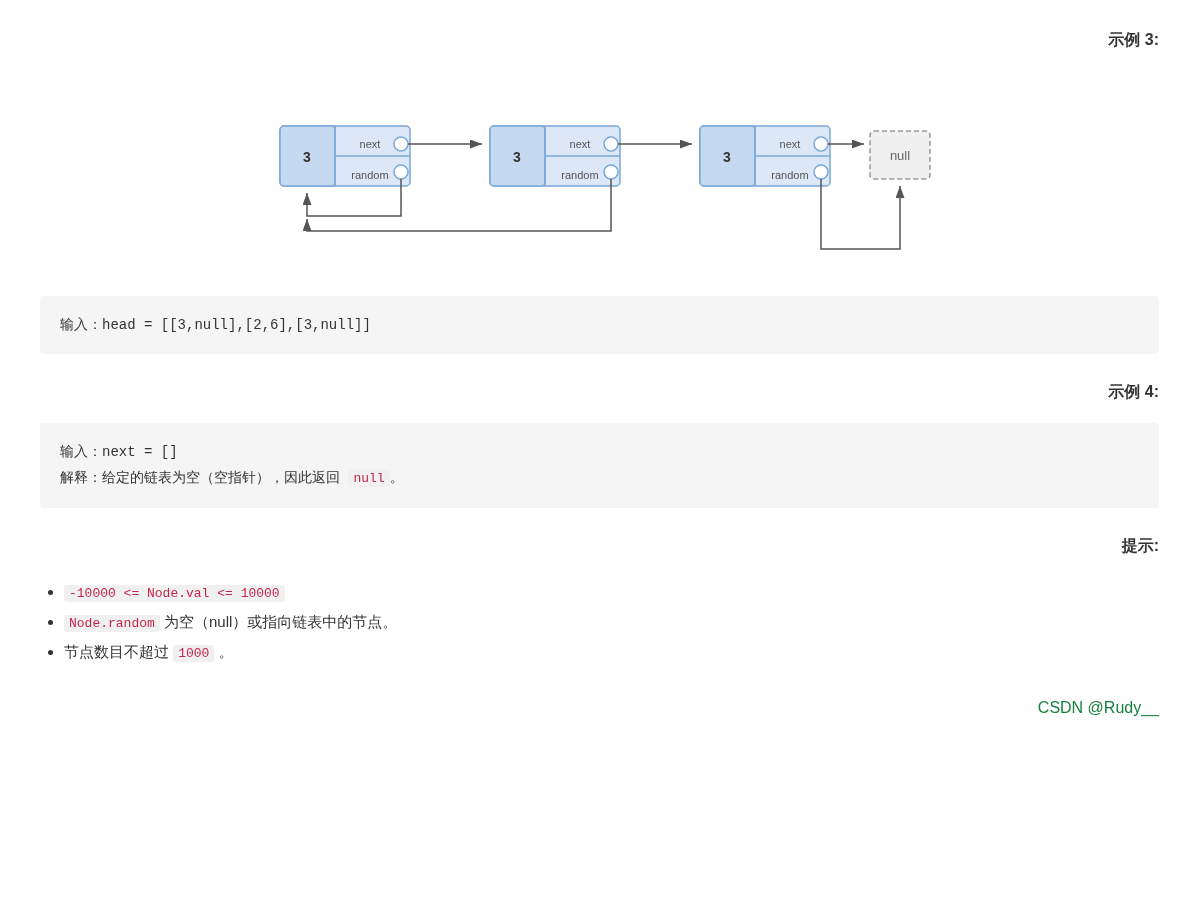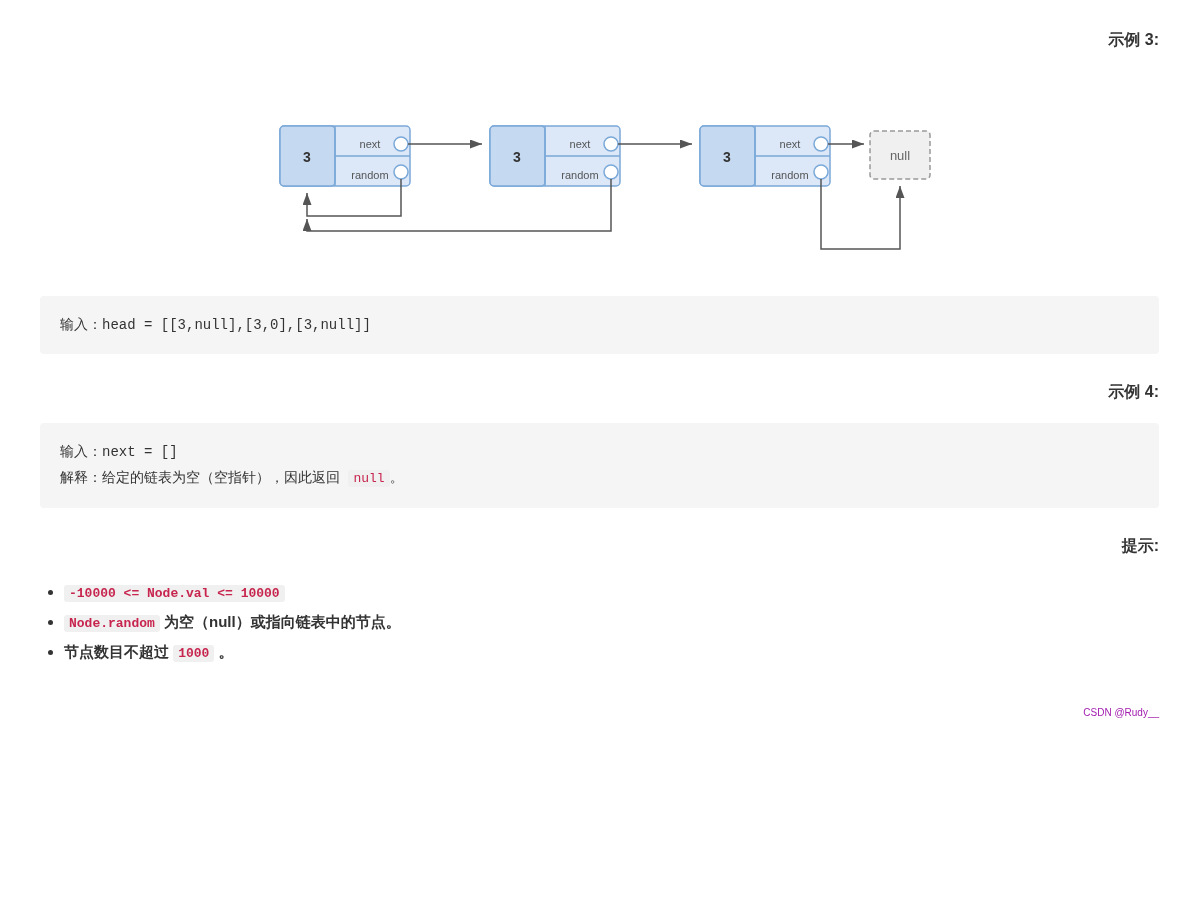--- a/index.html
+++ b/index.html
@@ -57,37 +57,36 @@
     }
 
     .hint-list {
       list-style: disc;
       padding-left: 24px;
       line-height: 2;
     }
 
     .hint-list li {
       font-size: 15px;
-      font-weight: bold;
     }
 
     .inline-code {
       background: #f0f0f0;
       border-radius: 3px;
       padding: 1px 5px;
       font-family: "Courier New", Consolas, monospace;
       font-size: 13px;
       color: #c7254e;
     }
 
     .footer {
       text-align: right;
-      color: #a21caf;
-      font-size: 10px;
-      margin-top: 40px;
+      color: #15803d;
+      font-size: 16px;
+      margin-top: 32px;
     }
 
     
     .node-box {
       fill: #dce8f8;
       stroke: #7aa8d8;
       stroke-width: 1.5;
     }
 
     .node-val-rect {
@@ -185,21 +184,21 @@
 
     <path d="M361,108 L361,160 L57,160 L57,148" stroke="#555" stroke-width="1.5" fill="none" marker-end="url(#arrowhead)"></path>
 
     <path d="M571,108 L571,178 L650,178 L650,115" stroke="#555" stroke-width="1.5" fill="none" marker-end="url(#arrowhead)"></path>
 
   </svg>
 </div>
 
 <div class="code-block">
   <div class="code-line">
-    <span class="label">输入：</span><span>head = [[3,null],[3,0],[3,null]]</span>
+    <span class="label">输入：</span><span>head = [[3,null],[2,6],[3,null]]</span>
   </div>
 </div>
 
 <div class="section-title">示例 4:</div>
 
 <div class="code-block">
   <div class="code-line">
     <span class="label">输入：</span><span>next = []</span>
   </div>
   <div class="code-line">

